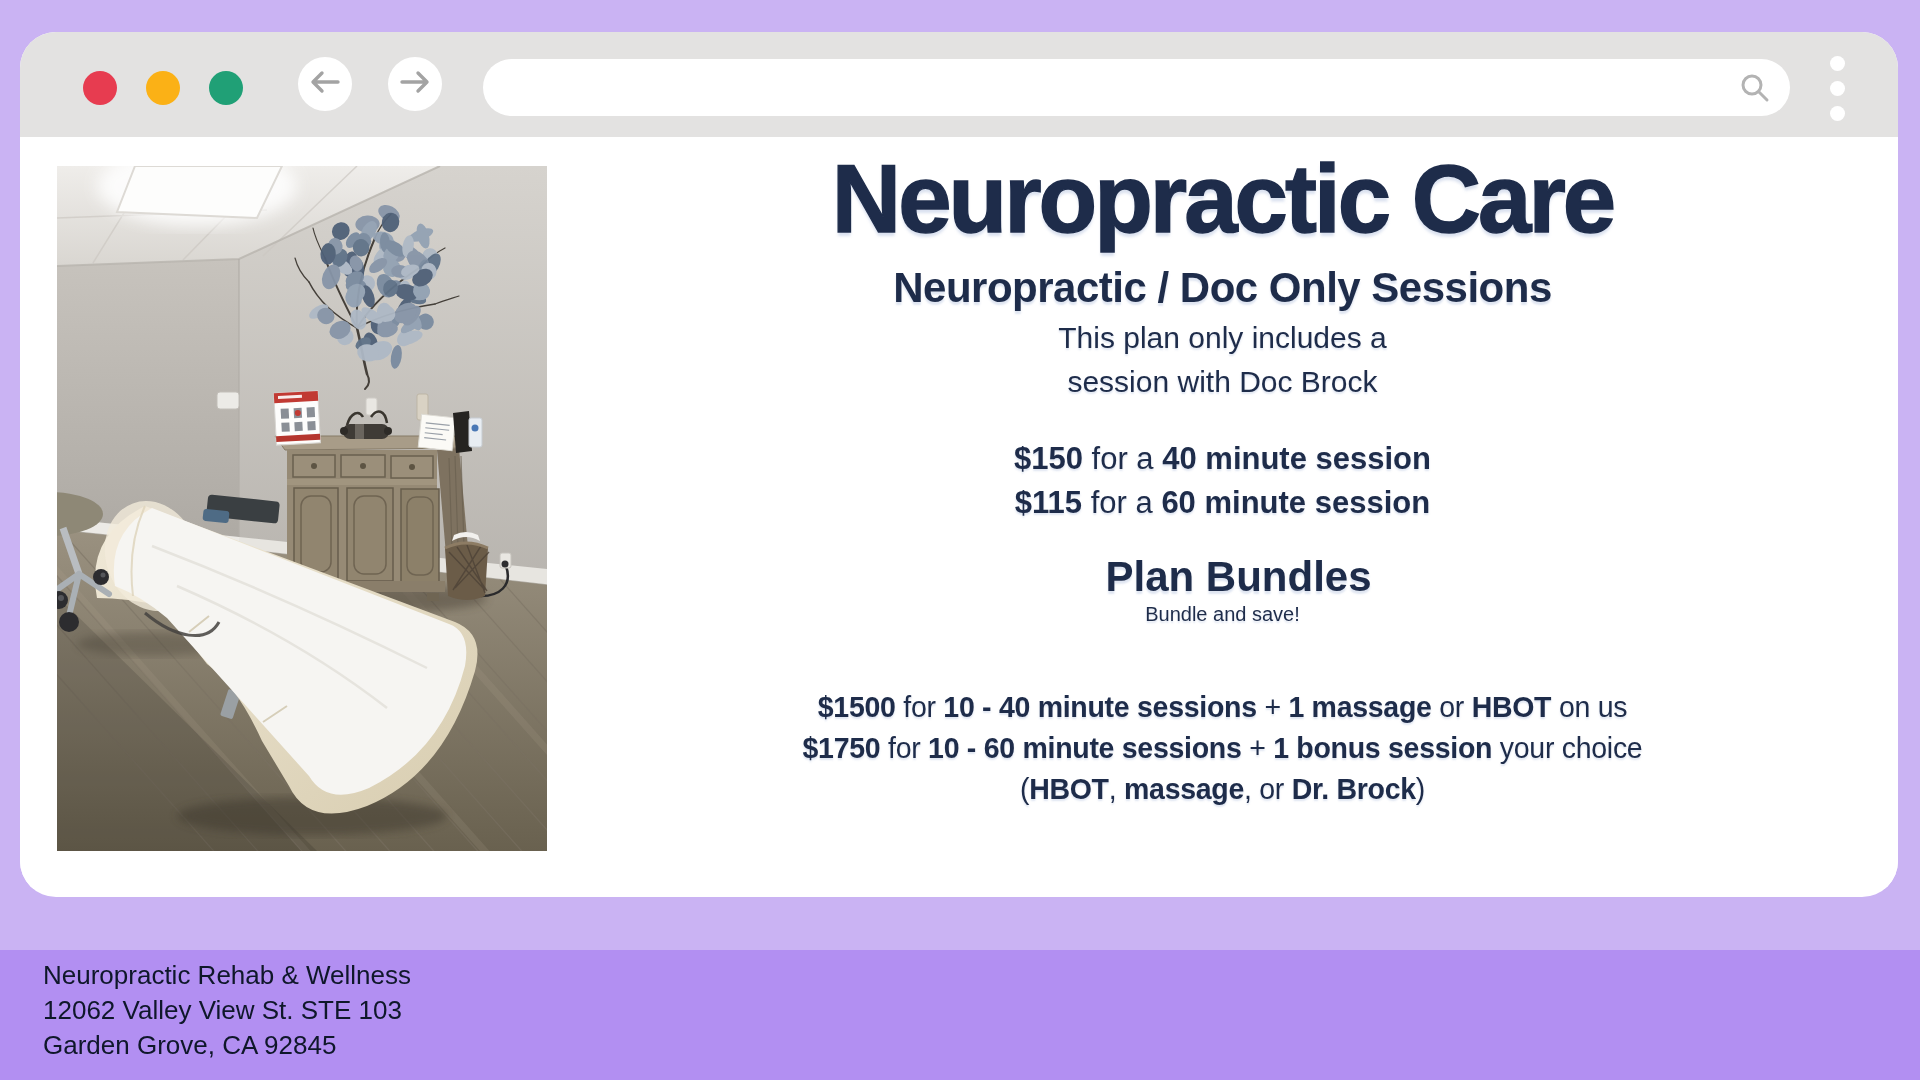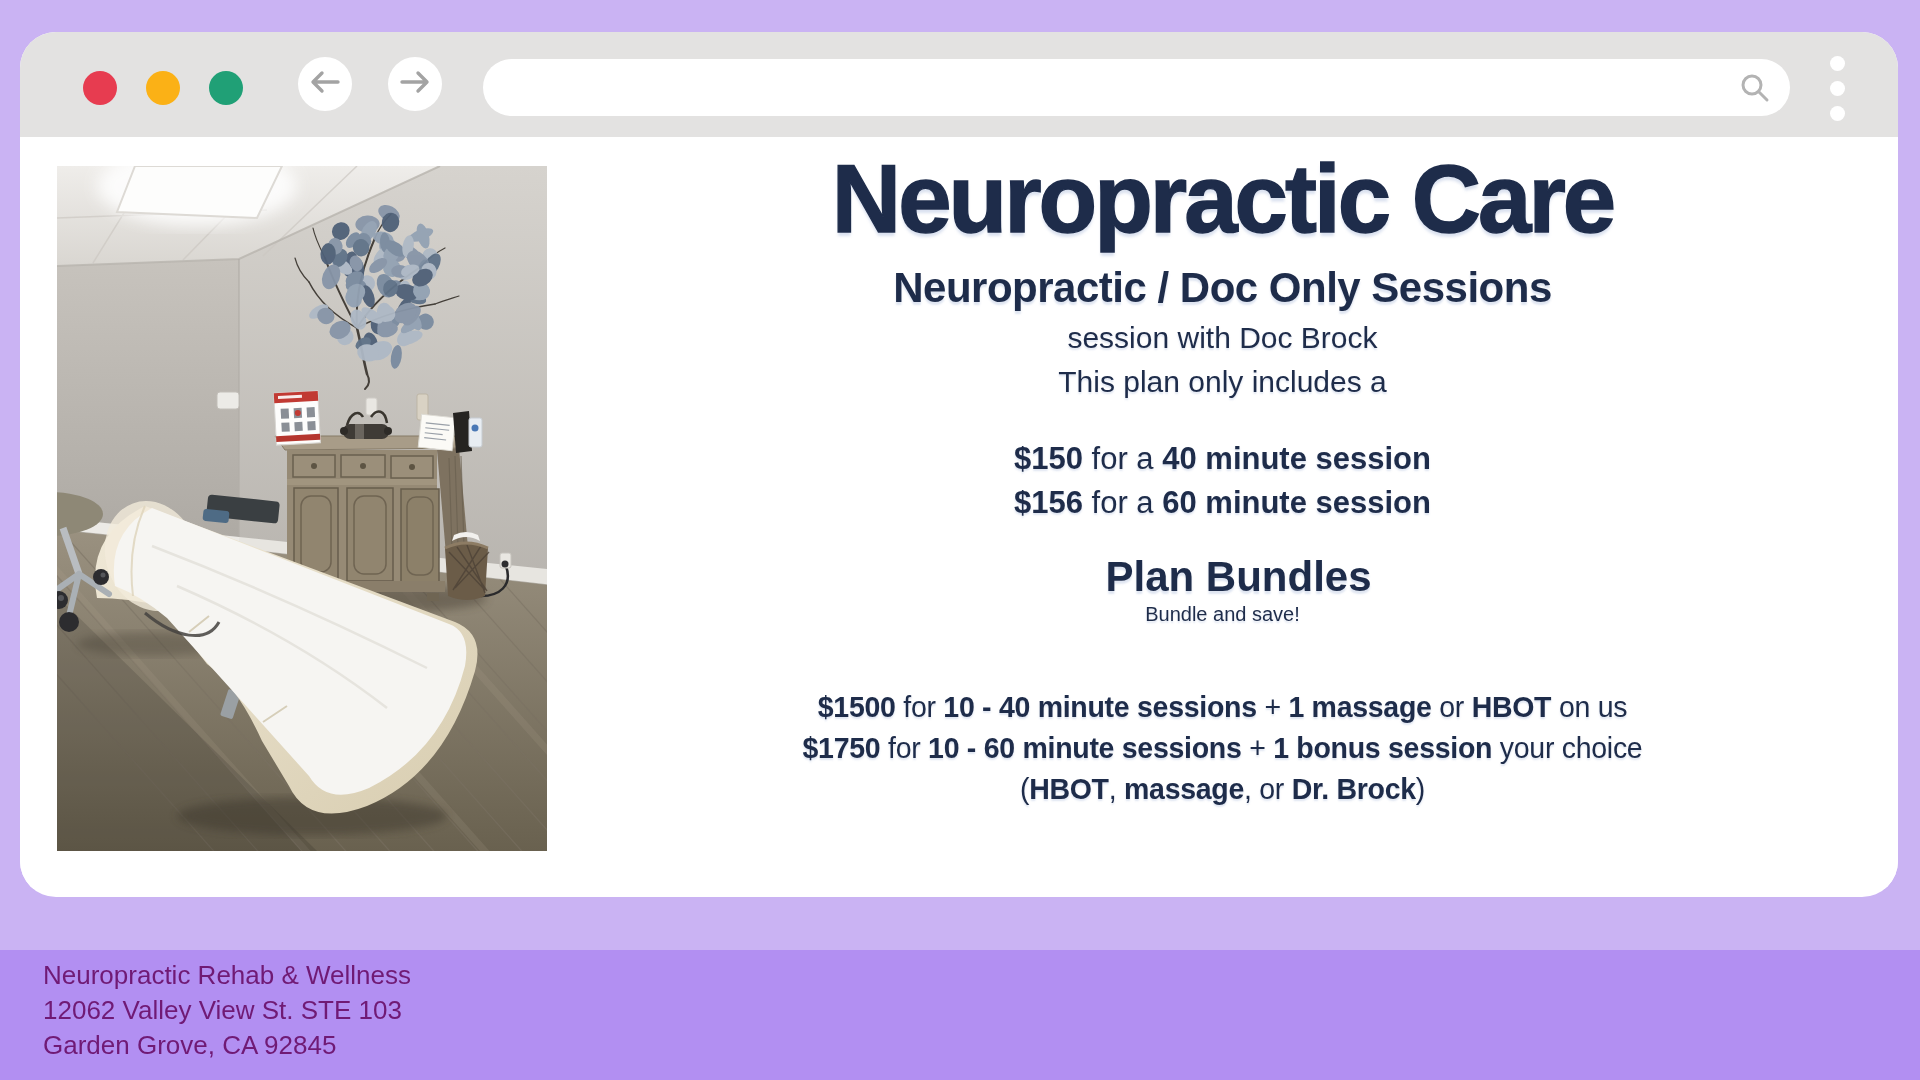--- a/index.html
+++ b/index.html
@@ -36,21 +36,21 @@
   .desc{top:179px;font-size:30px;line-height:44px;text-shadow:0 2px 2px rgba(150,168,210,.3);}
   .prices{top:300px;font-size:31px;line-height:44px;text-shadow:0 2px 2px rgba(150,168,210,.3);}
   .bundles-title{top:416px;font-size:42px;font-weight:bold;text-shadow:0 3px 2px rgba(150,168,210,.3);margin-left:16px;}
   .tagline{top:466px;font-size:20px;text-shadow:0 2px 2px rgba(150,168,210,.3);}
   .bundle-lines{top:549px;font-size:30px;line-height:41px;transform:scaleX(.95);
     transform-origin:50% 50%;letter-spacing:-.3px;text-shadow:0 2px 2px rgba(150,168,210,.3);}
   .b{font-weight:bold;}
 
   
   .footer{position:absolute;left:0;top:950px;width:1920px;height:130px;background:#b28ff2;}
-  .footer .addr{position:absolute;left:43px;top:8px;color:#701a75;font-size:26px;line-height:35px;}
+  .footer .addr{position:absolute;left:43px;top:8px;color:#0f172a;font-size:26px;line-height:35px;}
 </style>
 </head>
 <body>
 
 <div class="stage" style="background: rgb(202, 179, 243);">
 
   <div class="window">
 
     <div class="chrome" style="background: rgb(227, 226, 225);">
       <span class="light l1" style="background: rgb(231, 60, 80);"></span>
@@ -345,26 +345,26 @@
             <circle cx="4" cy="432" r="3" fill="#55565a"></circle>
               <circle cx="46" cy="409" r="2.5" fill="#55565a"></circle>
           </g>
         </svg>
       </div>
 
       <div class="panel">
         <div class="big-title">Neuropractic Care</div>
         <div class="sub-title">Neuropractic / Doc Only Sessions</div>
         <div class="desc">
+          <div>This plan only includes a</div>
           <div>session with Doc Brock</div>
-          <div>This plan only includes a</div>
         </div>
         <div class="prices">
           <div><span class="b">$150</span><span> for a </span><span class="b">40 minute session</span></div>
-          <div><span class="b">$156</span><span> for a </span><span class="b">60 minute session</span></div>
+          <div><span class="b">$115</span><span> for a </span><span class="b">60 minute session</span></div>
         </div>
         <div class="bundles-title">Plan Bundles</div>
         <div class="tagline">Bundle and save!</div>
         <div class="bundle-lines">
           <div><span class="b">$1500</span><span> for </span><span class="b">10 - 40 minute sessions</span><span> + </span><span class="b">1 massage</span><span> or </span><span class="b">HBOT</span><span> on us</span></div>
           <div><span class="b">$1750</span><span> for </span><span class="b">10 - 60 minute sessions</span><span> + </span><span class="b">1 bonus session</span><span> your choice</span></div>
           <div><span>(</span><span class="b">HBOT</span><span>, </span><span class="b">massage</span><span>, or </span><span class="b">Dr. Brock</span><span>)</span></div>
         </div>
       </div>
 

